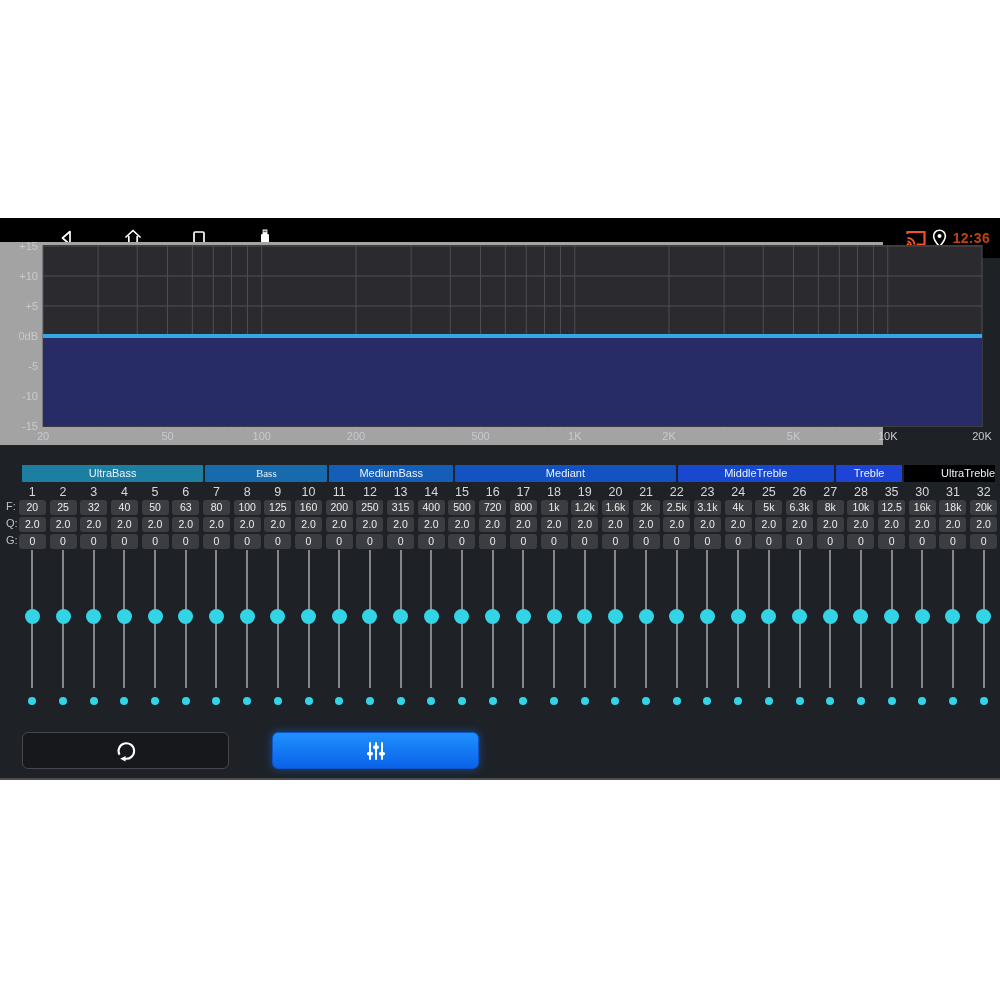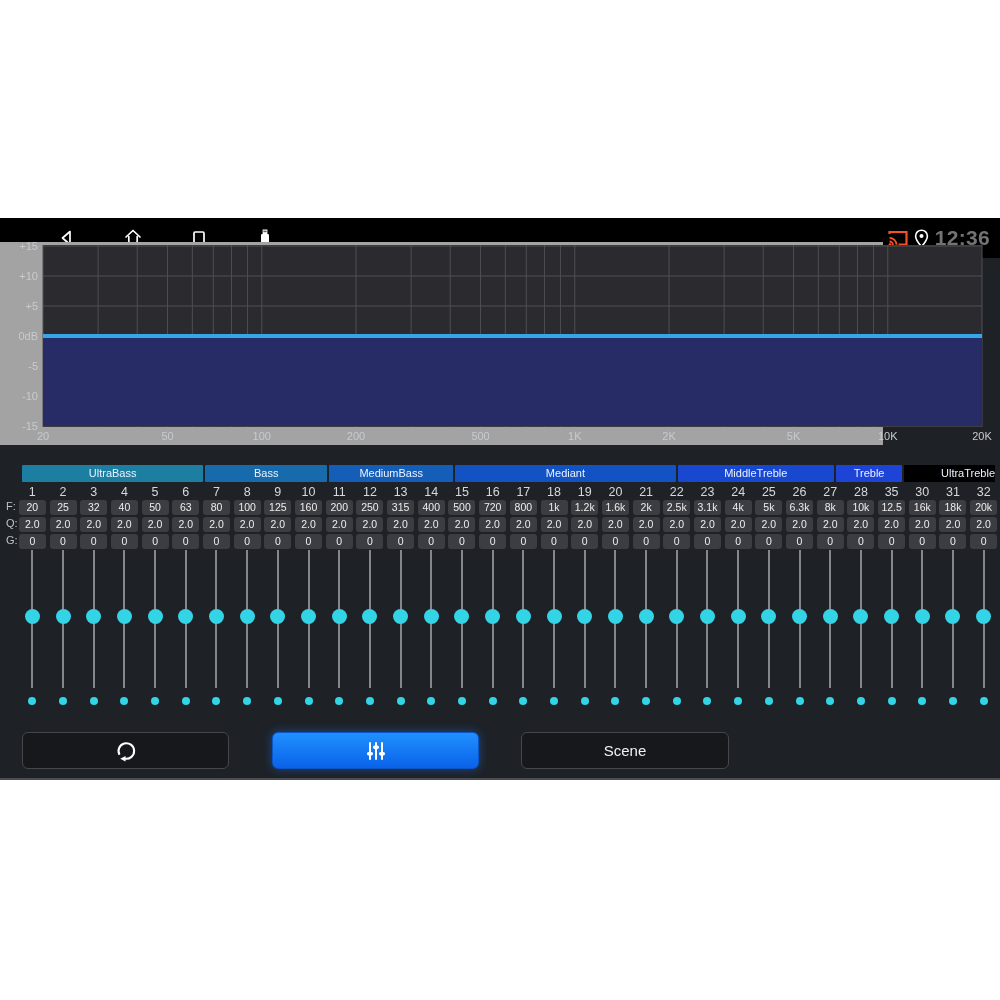--- a/index.html
+++ b/index.html
@@ -2,21 +2,21 @@
 <html><head>
 <meta charset="utf-8">
 <style>
   html,body{margin:0;padding:0;}
   body{width:1000px;height:1000px;background:#ffffff;font-family:"Liberation Sans",sans-serif;position:relative;overflow:hidden;}
   .device{position:absolute;top:218px;left:0;width:1000px;height:560px;background:#1e2227;border-bottom:2px solid #4a4d52;overflow:hidden;}
   
   .statusbar{position:absolute;top:0;left:0;width:1000px;height:40px;background:#000;}
   .sb-icon{position:absolute;top:9px;width:22px;height:22px;}
   .sb-right{position:absolute;top:0;right:10px;height:40px;display:flex;align-items:center;gap:6px;}
-  .clock{color:#737373;font-size:21px;font-weight:bold;letter-spacing:.3px;}
+  .clock{color:#c2410c;font-size:14px;font-weight:bold;letter-spacing:.3px;}
   
   .graph-section{position:absolute;top:24px;left:0;width:883px;height:203px;background:#a3a3a3;}
   
   .band-groups{position:absolute;top:247px;left:22px;width:973px;height:17px;display:flex;gap:2px;}
   .band-group{color:#eaf2ff;font-size:11px;line-height:17px;text-align:center;border-radius:1px;overflow:hidden;white-space:nowrap;}
   
   .cols{position:absolute;left:17px;width:982px;display:flex;}
   .cell{flex:1;display:flex;justify-content:center;align-items:center;min-width:0;}
   .row-numbers{top:266px;height:16px;color:#d6d8da;font-size:12.5px;}
   .row-f{top:281px;height:16px;}
@@ -126,21 +126,21 @@
         <text x="574.7776113571739" y="198" fill="#c9cacd" font-size="11" text-anchor="middle" font-family="&quot;Liberation Sans&quot;,sans-serif">1K</text>
         <text x="669" y="198" fill="#c9cacd" font-size="11" text-anchor="middle" font-family="&quot;Liberation Sans&quot;,sans-serif">2K</text>
         <text x="793.5552227143477" y="198" fill="#c9cacd" font-size="11" text-anchor="middle" font-family="&quot;Liberation Sans&quot;,sans-serif">5K</text>
         <text x="887.7776113571739" y="198" fill="#c9cacd" font-size="11" text-anchor="middle" font-family="&quot;Liberation Sans&quot;,sans-serif">10K</text>
         <text x="982" y="198" fill="#c9cacd" font-size="11" text-anchor="middle" font-family="&quot;Liberation Sans&quot;,sans-serif">20K</text>
       </svg>
   </div>
 
   <div class="band-groups" id="band-groups">
       <div class="band-group" style="flex-grow: 180; flex-basis: 0px; background: rgb(28, 126, 160);">UltraBass</div>
-      <div class="band-group" style="flex-grow: 121; flex-basis: 0px; background: rgb(23, 106, 171);">Bass</div>
+      <div class="band-group" style="flex-grow: 121; flex-basis: 0px; background: rgb(23, 106, 171); font-family: Liberation Serif, serif;">Bass</div>
       <div class="band-group" style="flex-grow: 123; flex-basis: 0px; background: rgb(21, 94, 184);">MediumBass</div>
       <div class="band-group" style="flex-grow: 219; flex-basis: 0px; background: rgb(18, 82, 195);">Mediant</div>
       <div class="band-group" style="flex-grow: 155; flex-basis: 0px; background: rgb(24, 72, 207);">MiddleTreble</div>
       <div class="band-group" style="flex-grow: 66; flex-basis: 0px; background: rgb(29, 68, 214);">Treble</div>
       <div class="band-group" style="flex-grow: 90; flex-basis: 0px; background: #000000; text-align: right;">UltraTreble</div>
     </div>
 
   <div class="cols row-numbers" id="numbers-row">
       <div class="cell">1</div>
       <div class="cell">2</div>
@@ -713,17 +713,14 @@
   <div class="btn btn-blue" style="left:272px;width:207px;">
     <svg width="24" height="24" viewBox="0 0 24 24">
       <line x1="6" y1="4" x2="6" y2="20" stroke="#fff" stroke-width="2" stroke-linecap="round"></line>
       <line x1="12" y1="4" x2="12" y2="20" stroke="#fff" stroke-width="2" stroke-linecap="round"></line>
       <line x1="18" y1="4" x2="18" y2="20" stroke="#fff" stroke-width="2" stroke-linecap="round"></line>
       <rect x="3" y="13" width="6" height="3.4" rx="1.6" fill="#fff"></rect>
       <rect x="9" y="6.5" width="6" height="3.4" rx="1.6" fill="#fff"></rect>
       <rect x="15" y="13" width="6" height="3.4" rx="1.6" fill="#fff"></rect>
     </svg>
   </div>
-  <div class="btn" style="left:521px;width:208px;">
-    <span>Scene</span>
-  </div>
 
 </div>
 
 </body></html>

